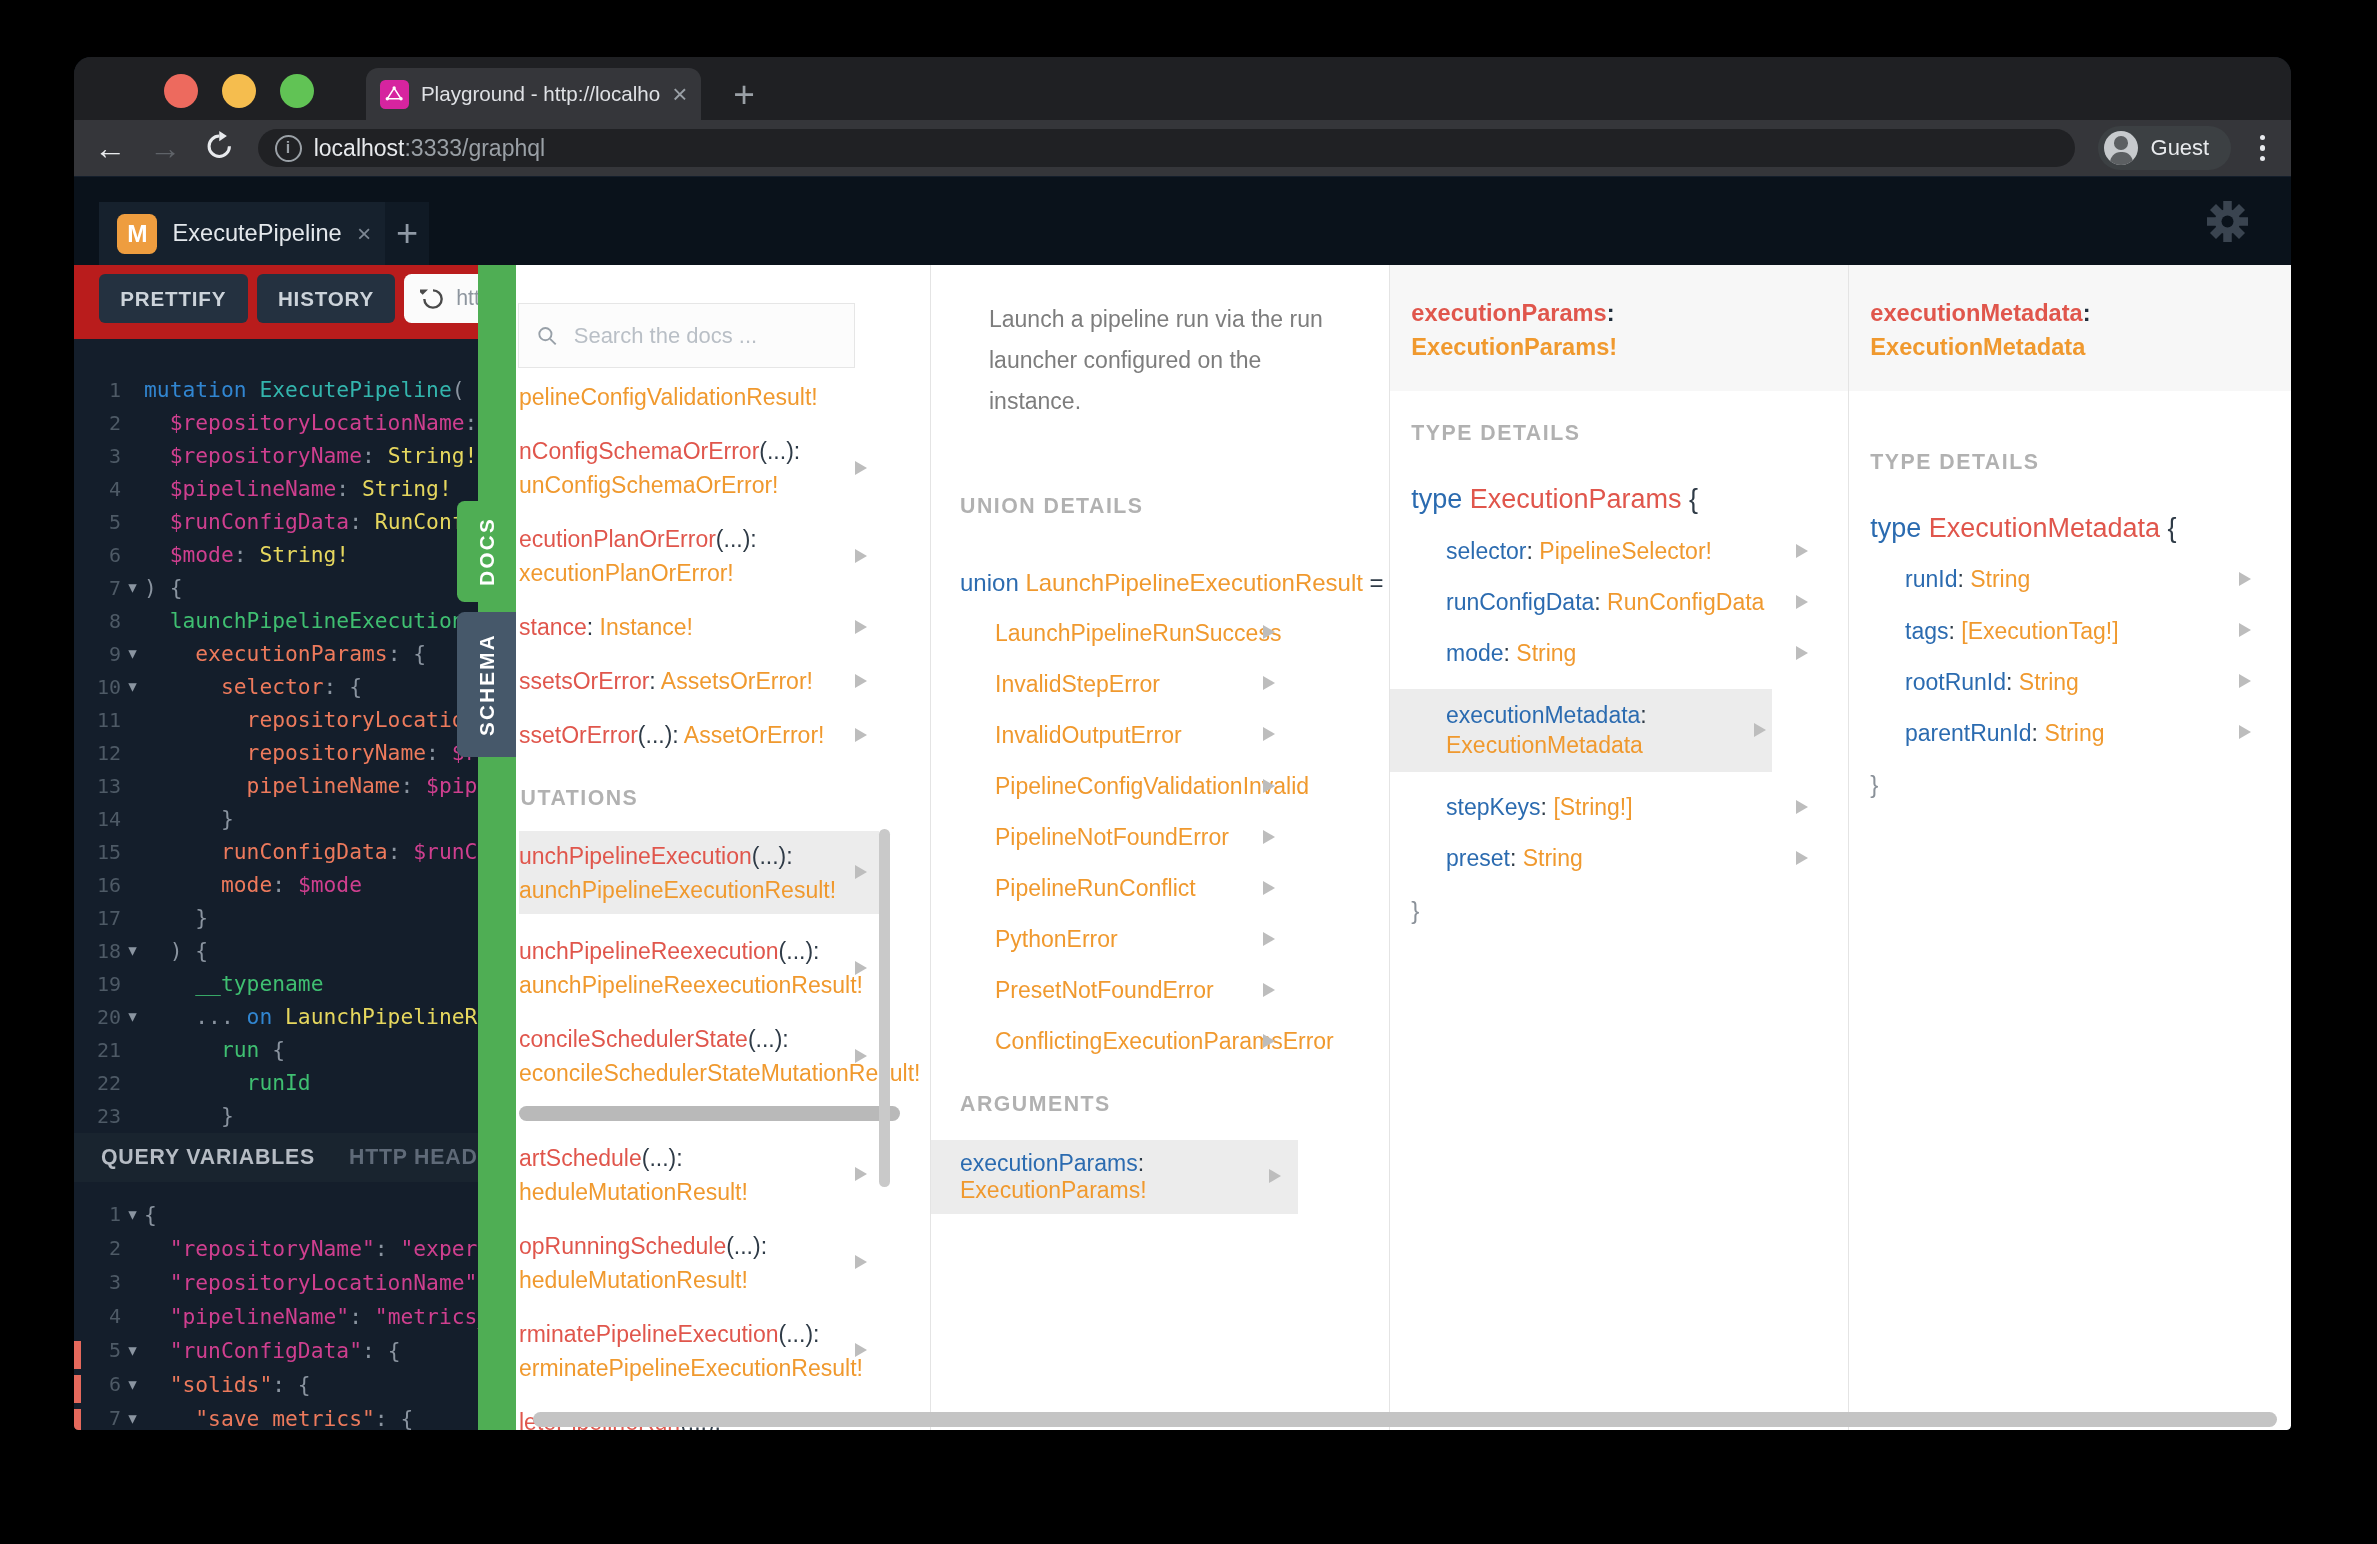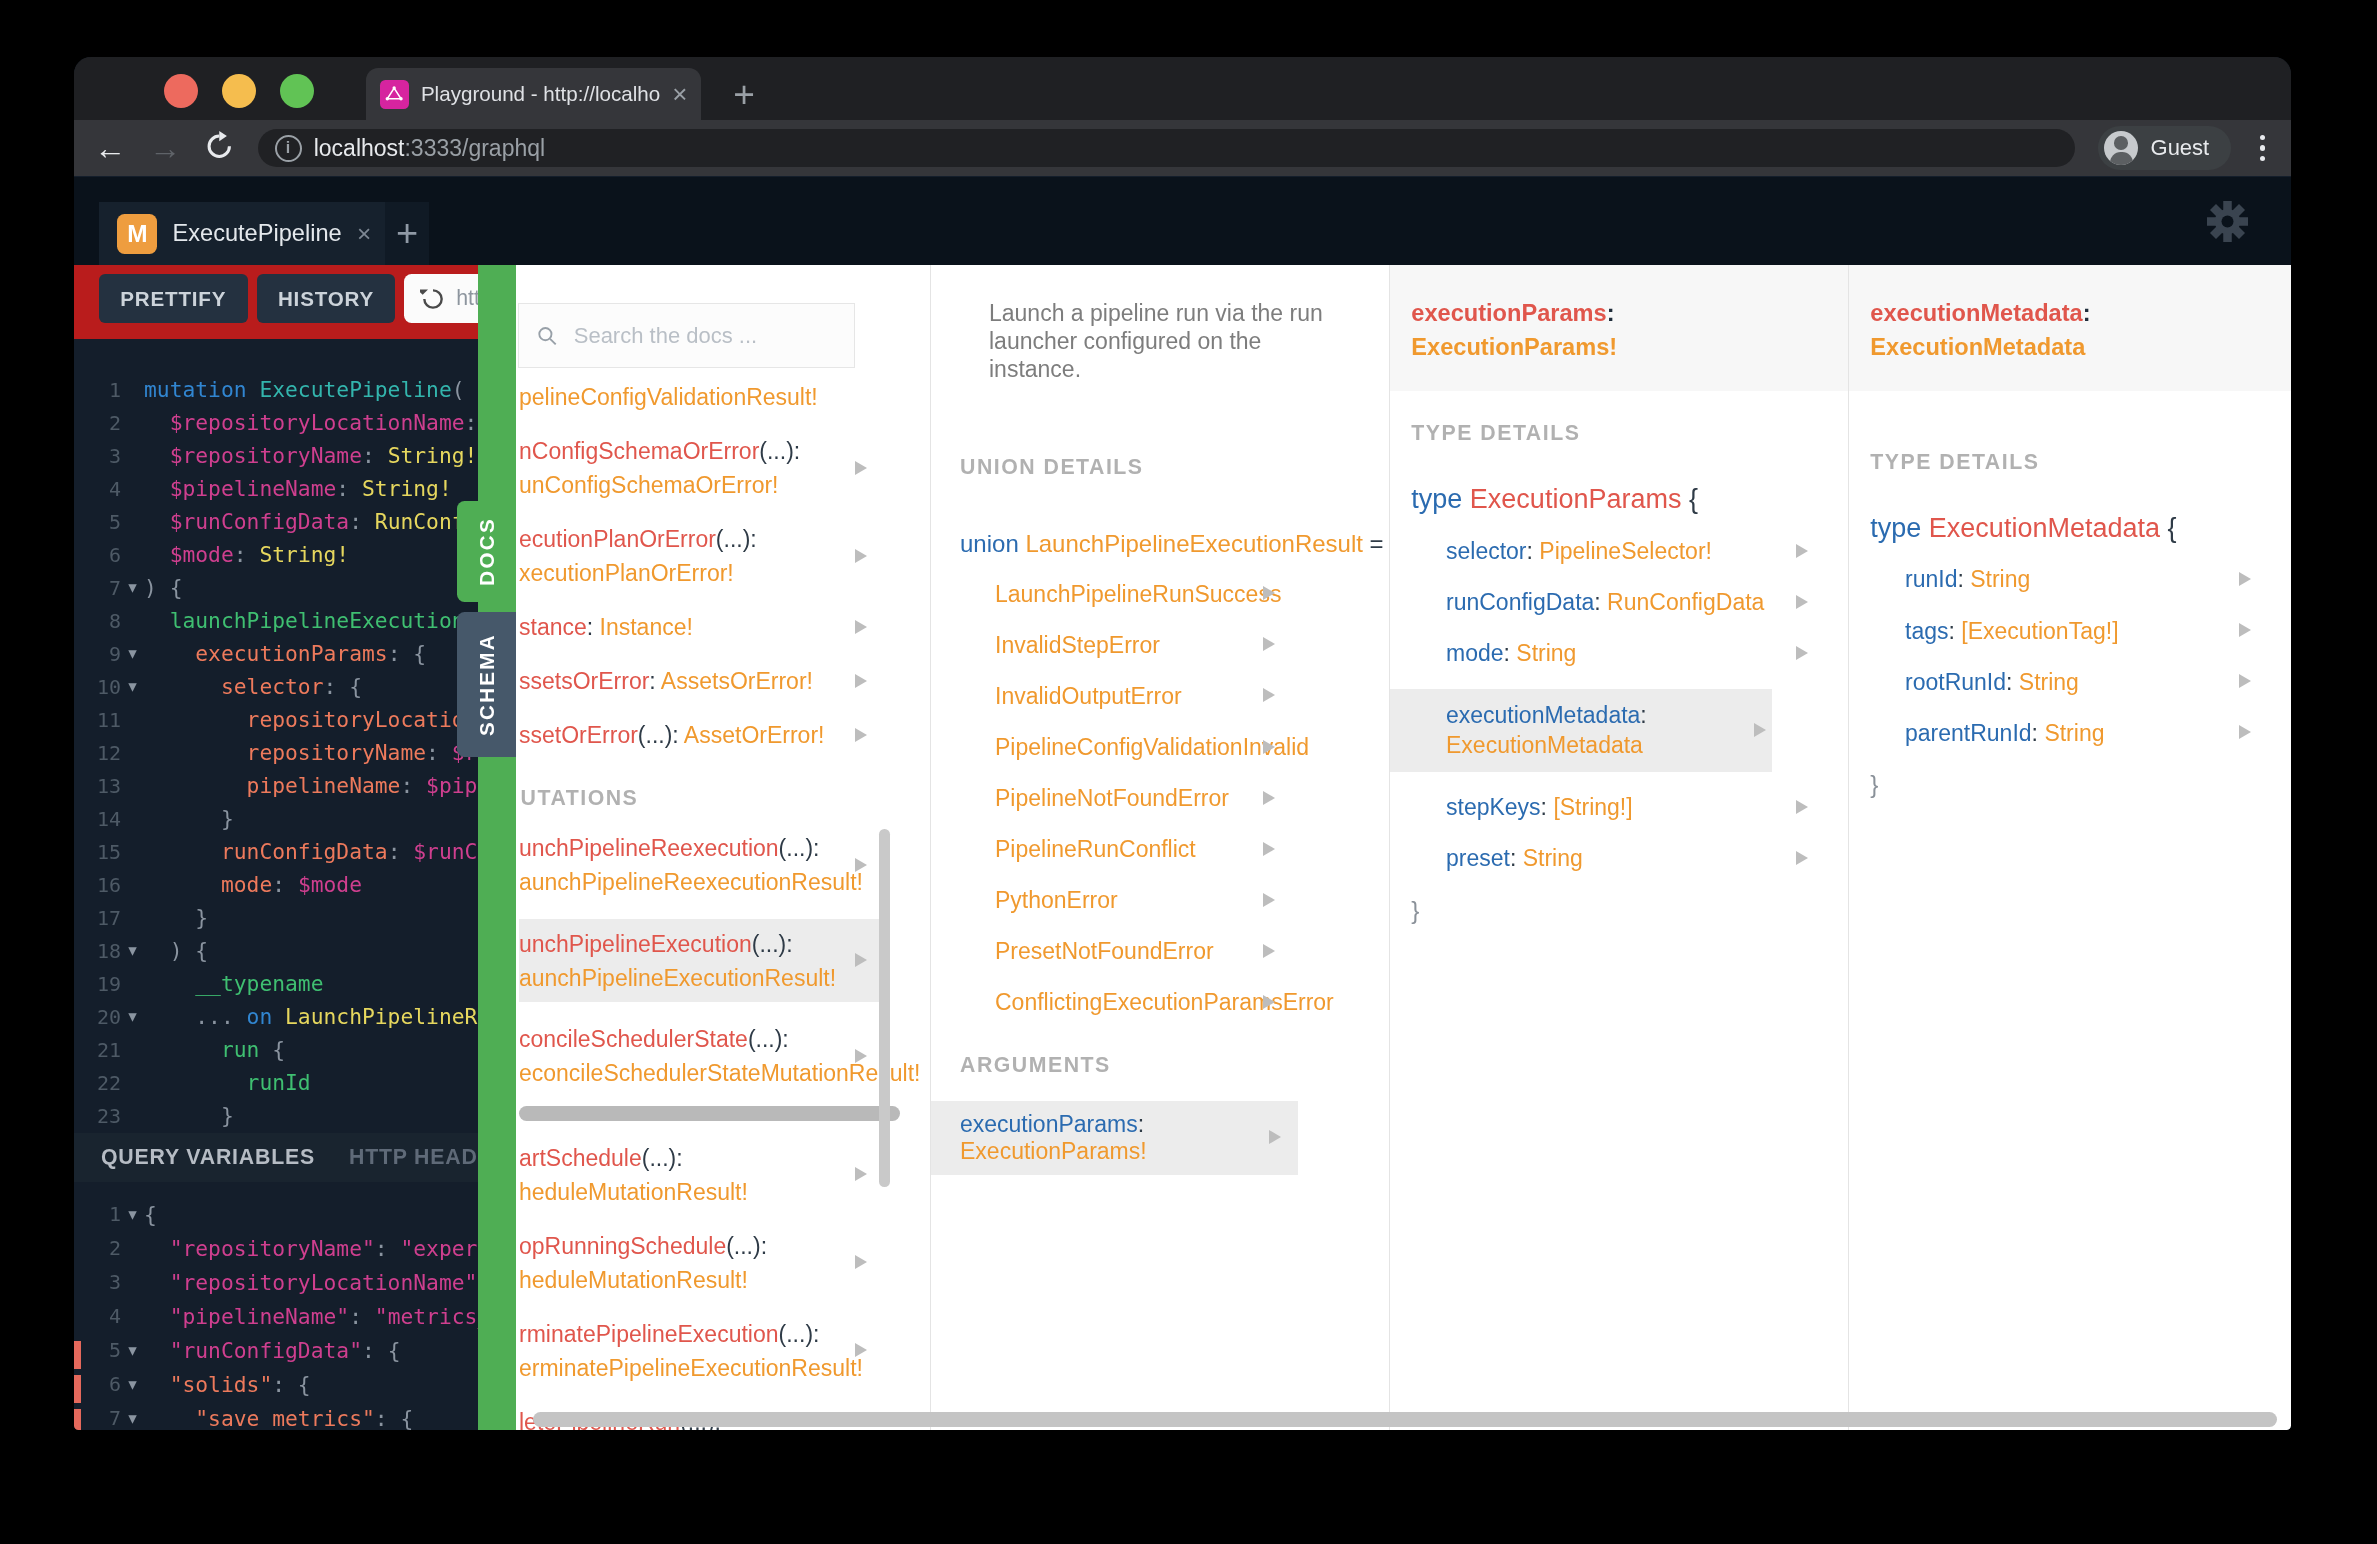--- a/index.html
+++ b/index.html
@@ -100,21 +100,21 @@
   .section-label{margin:34px 0 0 4.6px;color:#b1b1b1;font-weight:bold;font-size:21.3px;letter-spacing:1.5px;}
   .hbar{margin:15.2px 30.5px 0 3px;height:15.2px;border-radius:7.6px;background:#b9b9b9;}
   .vscroll{position:absolute;left:401px;top:564px;width:10.7px;height:358px;background:#c9c9c9;
            border-radius:5.3px;z-index:7;}
   .bottom-scroll{position:absolute;left:55px;bottom:3px;height:15.2px;width:1744px;background:#c4c4c4;
                  border-radius:7.6px;z-index:7;}
   .col-header{background:#f7f7f7;font-size:23.6px;line-height:36px;}
   .col2 .col-header{padding:27.4px 23px 26px 29px;}
   .col3 .col-header,.col4 .col-header{padding:30.5px 21.3px 27.4px 21.3px;line-height:34px;}
   .hline.ind{padding-left:37px;}
-  .desc{margin:34px 34px 0 58px;color:#7d7d7d;font-size:23px;line-height:28px;}
+  .desc{margin:34px 34px 0 58px;color:#7d7d7d;font-size:23px;line-height:41px;}
   .sec{margin:72px 0 0 29px;color:#b1b1b1;font-weight:bold;font-size:21.3px;letter-spacing:1.5px;}
   .col3 .sec,.col4 .sec{margin:30.5px 0 0 21.3px;}
   .col4 .sec{margin-top:59px;}
   .union-decl{margin:50px 0 0 29px;font-size:24px;}
   .member{position:relative;margin:20.6px 114px 0 64px;font-size:23px;line-height:30.5px;color:#f0992e;}
   .member .chev{right:0;}
   .arg-row{position:relative;margin:23px 91px 0 0;padding:10px 0 10px 29px;background:#ececec;font-size:23px;}
   .arg-row .chev{right:17px;}
   .decl{margin:38px 0 0 21.3px;font-size:27px;}
   .field{position:relative;margin:20.6px 34px 0 56px;font-size:23px;line-height:30.5px;}
@@ -466,28 +466,28 @@
           </div>
           <div class="doc-item">
             <div><span class="t-r">ssetsOrError</span><span class="t-d">: </span><span class="t-o">AssetsOrError!</span></div>
             <span class="chev"></span>
           </div>
           <div class="doc-item">
             <div><span class="t-r">ssetOrError</span><span class="t-d">(...)</span><span class="t-d">: </span><span class="t-o">AssetOrError!</span></div>
             <span class="chev"></span>
           </div>
           <div class="section-label">UTATIONS</div>
-          <div class="doc-item">
-            <div><span class="t-r">unchPipelineReexecution</span><span class="t-d">(...):</span></div>
-            <div><span class="t-o">aunchPipelineReexecutionResult!</span></div>
-            <span class="chev"></span>
-          </div>
           <div class="doc-item sel">
             <div><span class="t-r">unchPipelineExecution</span><span class="t-d">(...):</span></div>
             <div><span class="t-o">aunchPipelineExecutionResult!</span></div>
+            <span class="chev"></span>
+          </div>
+          <div class="doc-item">
+            <div><span class="t-r">unchPipelineReexecution</span><span class="t-d">(...):</span></div>
+            <div><span class="t-o">aunchPipelineReexecutionResult!</span></div>
             <span class="chev"></span>
           </div>
           <div class="doc-item">
             <div><span class="t-r">concileSchedulerState</span><span class="t-d">(...):</span></div>
             <div><span class="t-o">econcileSchedulerStateMutationResult!</span></div>
             <span class="chev"></span>
           </div>
           <div class="hbar"></div>
           <div class="doc-item">
             <div><span class="t-r">artSchedule</span><span class="t-d">(...):</span></div>

